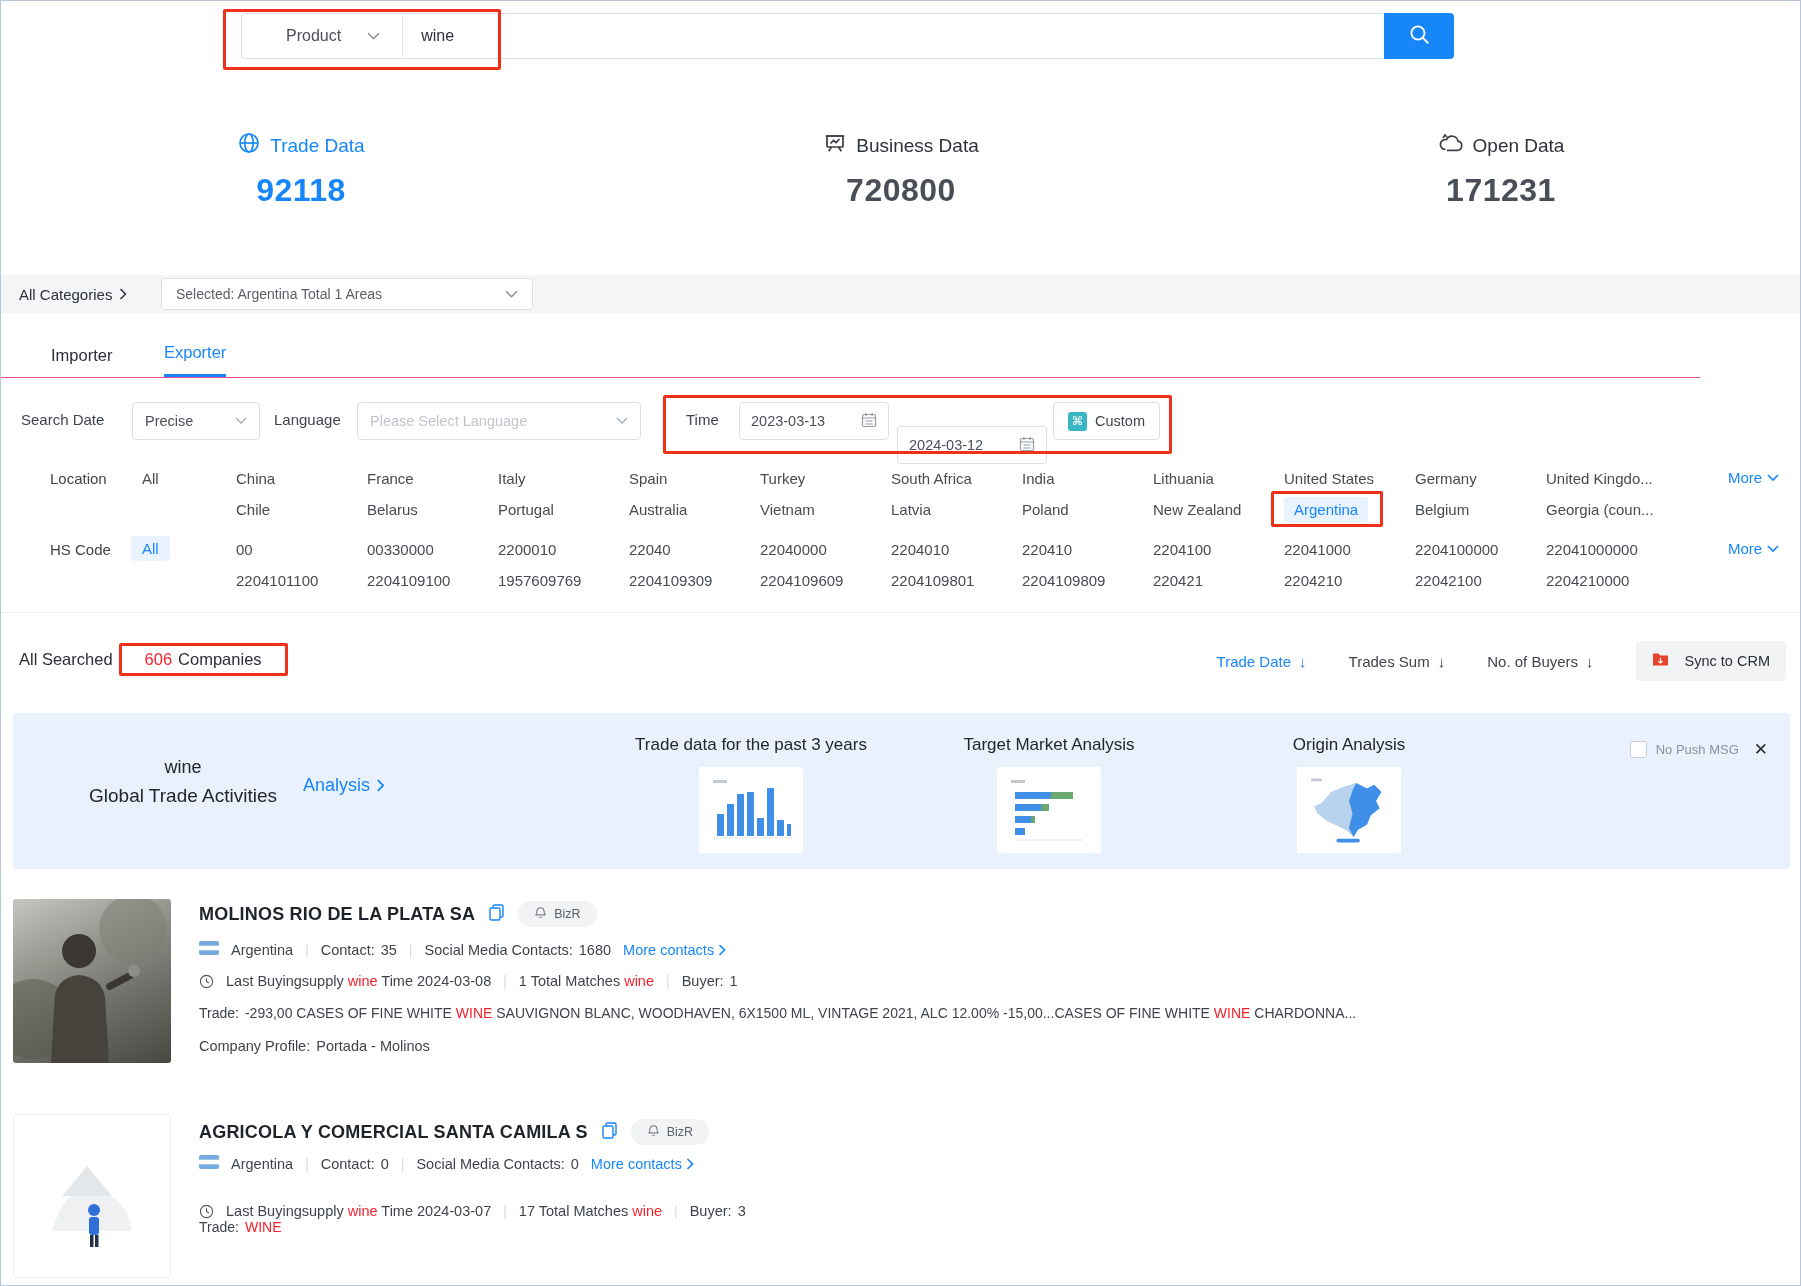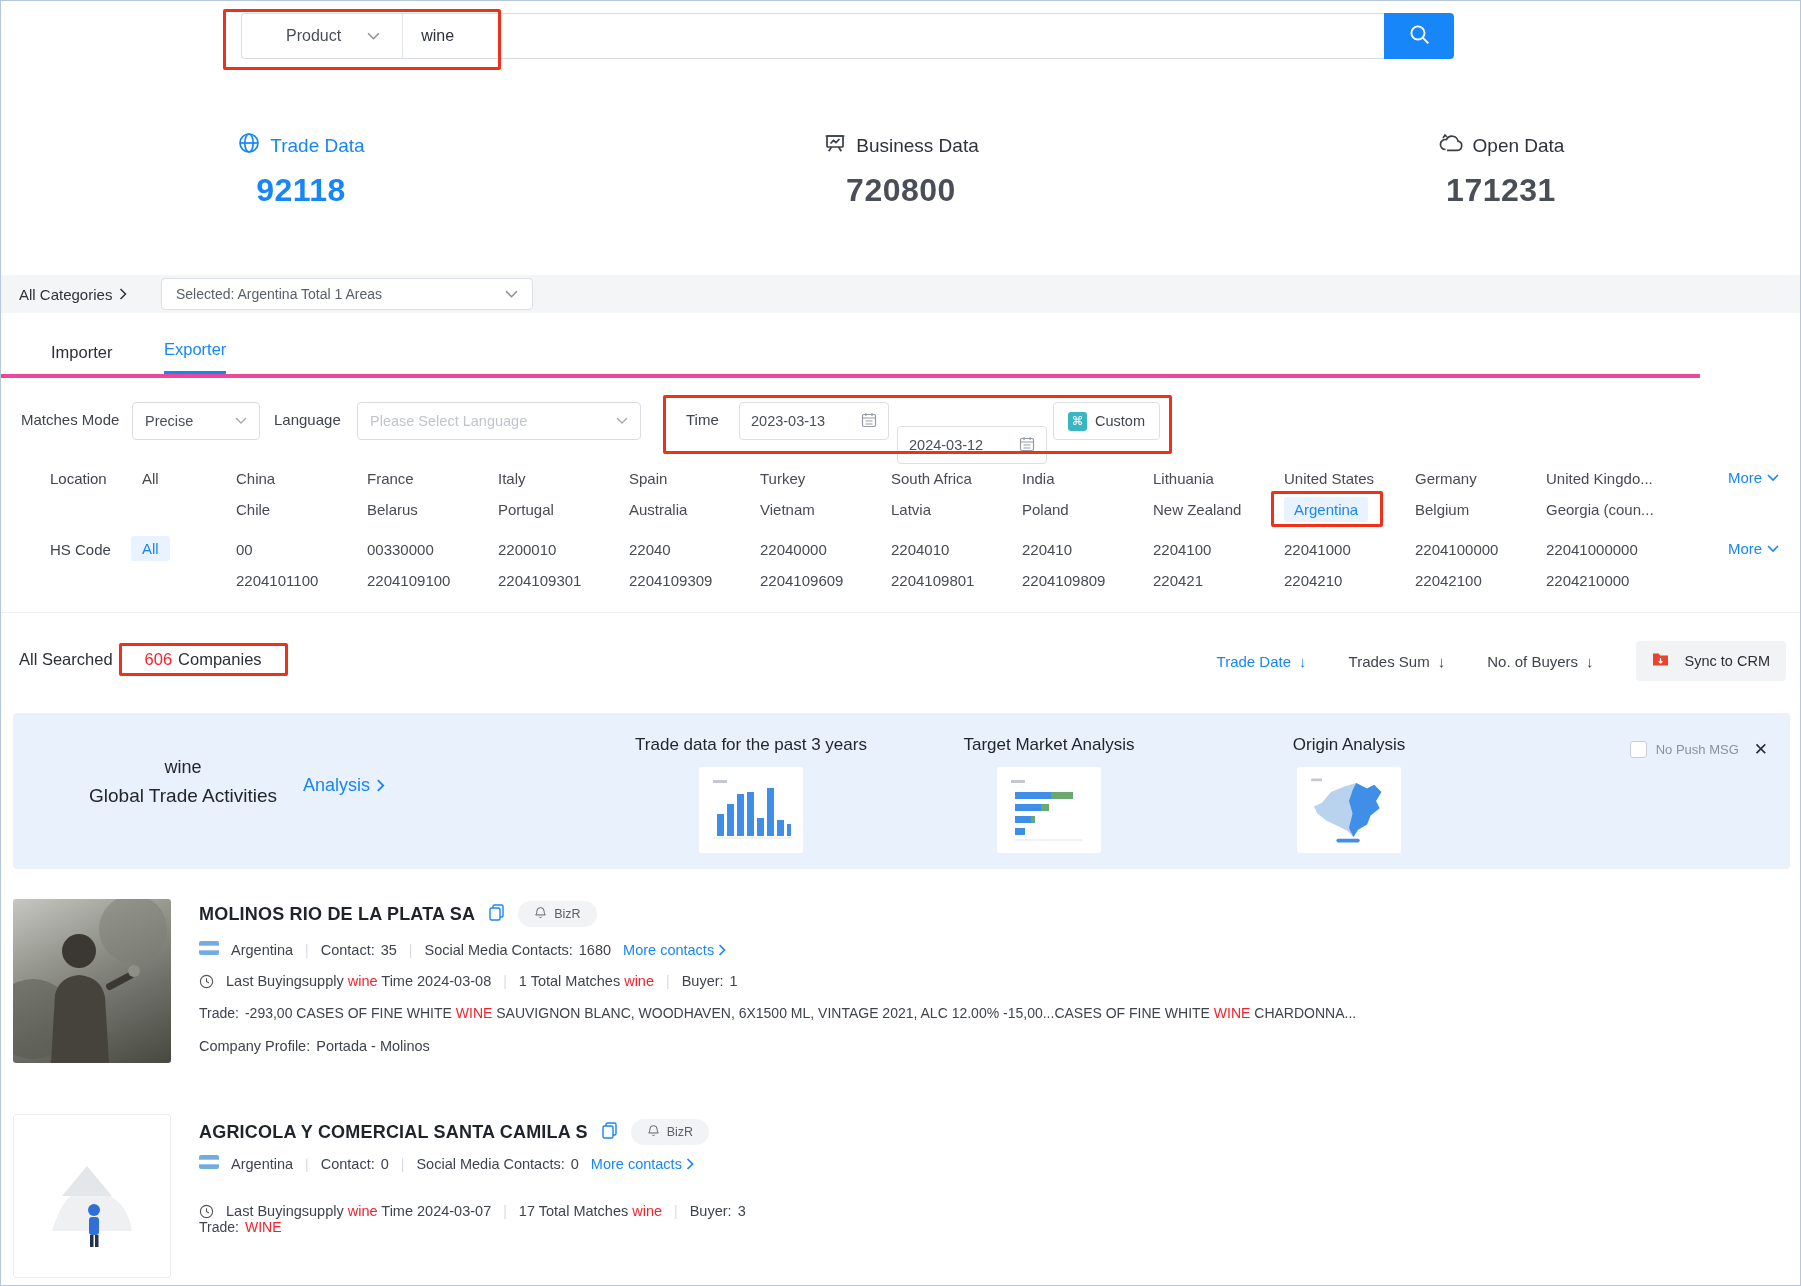--- a/index.html
+++ b/index.html
@@ -21,21 +21,21 @@
   .stat .lbl{display:inline-flex;align-items:center;gap:9px;font-size:19px;color:#2e3239;}
   .stat .val{margin-top:12px;font-size:32px;font-weight:bold;color:#4a4f57;letter-spacing:.5px;}
   .stat.blue .lbl,.stat.blue .val{color:#1786f9;}
 
   
   .catbar{position:absolute;left:0;top:274px;width:1801px;height:38px;background:#f4f5f7;display:flex;align-items:center;}
   .catbar .allcats{margin-left:18px;font-size:15px;color:#2e3239;display:flex;align-items:center;gap:7px;cursor:pointer;}
   .cat-select{position:absolute;left:160px;top:3px;width:372px;height:32px;background:#fff;border:1px solid #dcdfe4;border-radius:4px;display:flex;align-items:center;justify-content:space-between;padding:0 14px;box-sizing:border-box;font-size:14px;color:#5a6068;cursor:pointer;}
 
   
-  .tabs{position:absolute;left:0;top:312px;width:1699px;height:65px;border-bottom:4px solid #ec4899;box-sizing:border-box;}
+  .tabs{position:absolute;left:0;top:312px;width:1699px;height:65px;border-bottom:1px solid #ec4899;box-sizing:border-box;}
   .tab{position:absolute;bottom:0;height:44px;font-size:16.5px;display:flex;align-items:center;cursor:pointer;color:#2b2f36;}
   .tab.active{color:#1786f9;border-bottom:3px solid #1786f9;font-weight:500;}
 
   
   .filters{position:absolute;left:0;top:377px;width:1801px;height:235px;border-bottom:1px solid #eef1f4;box-sizing:border-box;}
   .flabel{font-size:15px;color:#3f444c;}
   .selbox{border:1px solid #d9dde3;border-radius:4px;height:38px;display:flex;align-items:center;justify-content:space-between;padding:16px 12px;box-sizing:border-box;background:#fff;font-size:14.5px;color:#4a4f57;cursor:pointer;}
   .selbox .chev{color:#a2a8b0;display:flex;}
   .placeholder{color:#c0c4cc;}
   .datebox{border:1px solid #dcdfe4;border-radius:4px;height:38px;width:150px;display:flex;align-items:center;justify-content:space-between;padding:0 11px;box-sizing:border-box;font-size:14.5px;color:#4a4f57;background:#fff;cursor:pointer;}
@@ -171,21 +171,21 @@
     <div class="tab" style="left:50px;">
         <span>Importer</span>
       </div>
     <div class="tab active" style="left:163px;">
         <span>Exporter</span>
       </div>
   </div>
 
   <div class="filters">
 
-    <span class="flabel abs" style="left:20px;top:33px;">Matches Mode</span>
+    <span class="flabel abs" style="left:20px;top:33px;">Search Date</span>
     <div class="selbox abs" style="left:131px;top:24px;width:128px;">
       <span>Precise</span>
       <span class="chev">
           <svg width="12" height="8" viewBox="0 0 12 8">
             <path d="M1 1l5 5 5-5" fill="none" stroke="currentColor" stroke-width="1.3"></path>
           </svg>
         </span>
     </div>
     <span class="flabel abs" style="left:273px;top:33px;">Language</span>
     <div class="selbox abs" style="left:356px;top:24px;width:284px;">
@@ -270,21 +270,21 @@
       </div>
     <span class="more-link abs" style="left:1727px;top:162px;">
       <span>More</span>
       <svg width="12" height="8" viewBox="0 0 12 8">
           <path d="M1 1l5 5 5-5" fill="none" stroke="currentColor" stroke-width="1.6"></path>
         </svg>
     </span>
     <div class="cells" style="left:235px;top:194px;">
         <span class="cell"><b>2204101100</b></span>
         <span class="cell"><b>2204109100</b></span>
-        <span class="cell"><b>2204109301</b></span>
+        <span class="cell"><b>1957609769</b></span>
         <span class="cell"><b>2204109309</b></span>
         <span class="cell"><b>2204109609</b></span>
         <span class="cell"><b>2204109801</b></span>
         <span class="cell"><b>2204109809</b></span>
         <span class="cell"><b>220421</b></span>
         <span class="cell"><b>2204210</b></span>
         <span class="cell"><b>22042100</b></span>
         <span class="cell"><b>2204210000</b></span>
       </div>
   </div>

